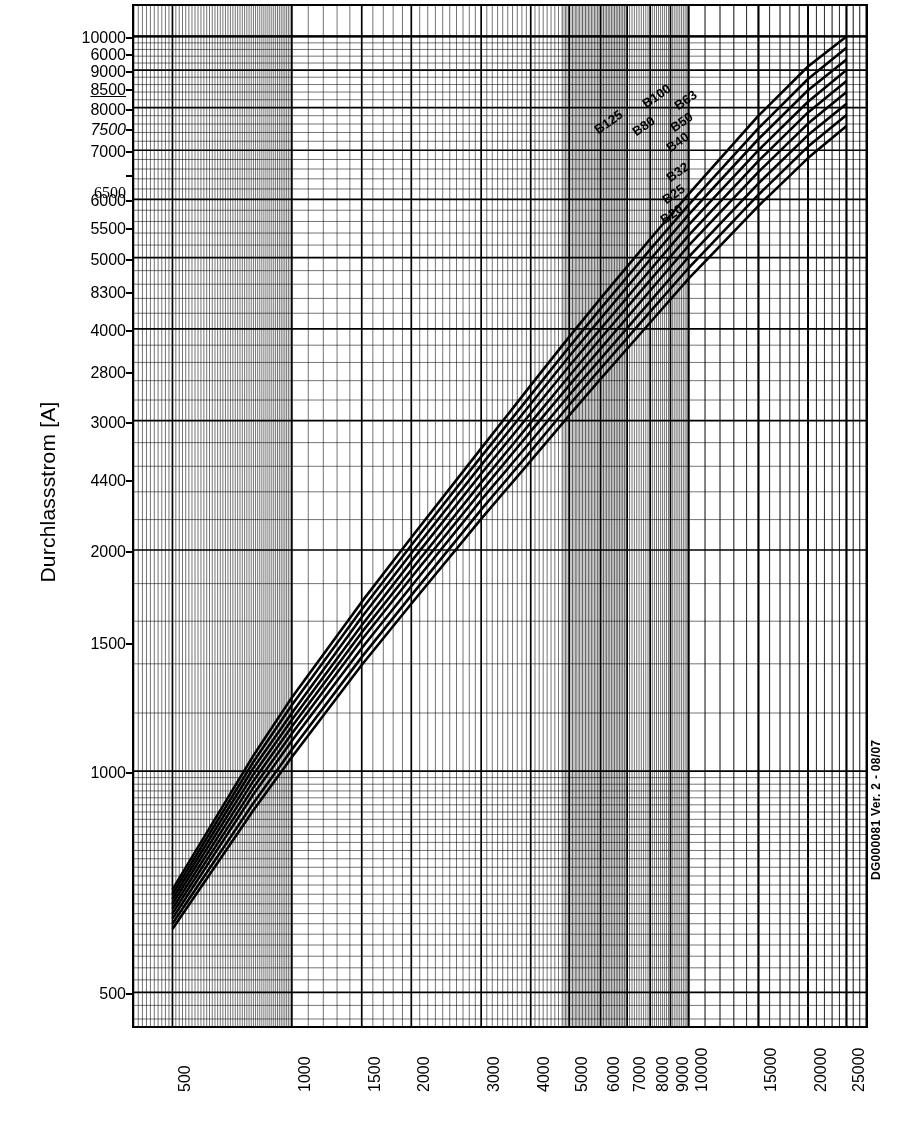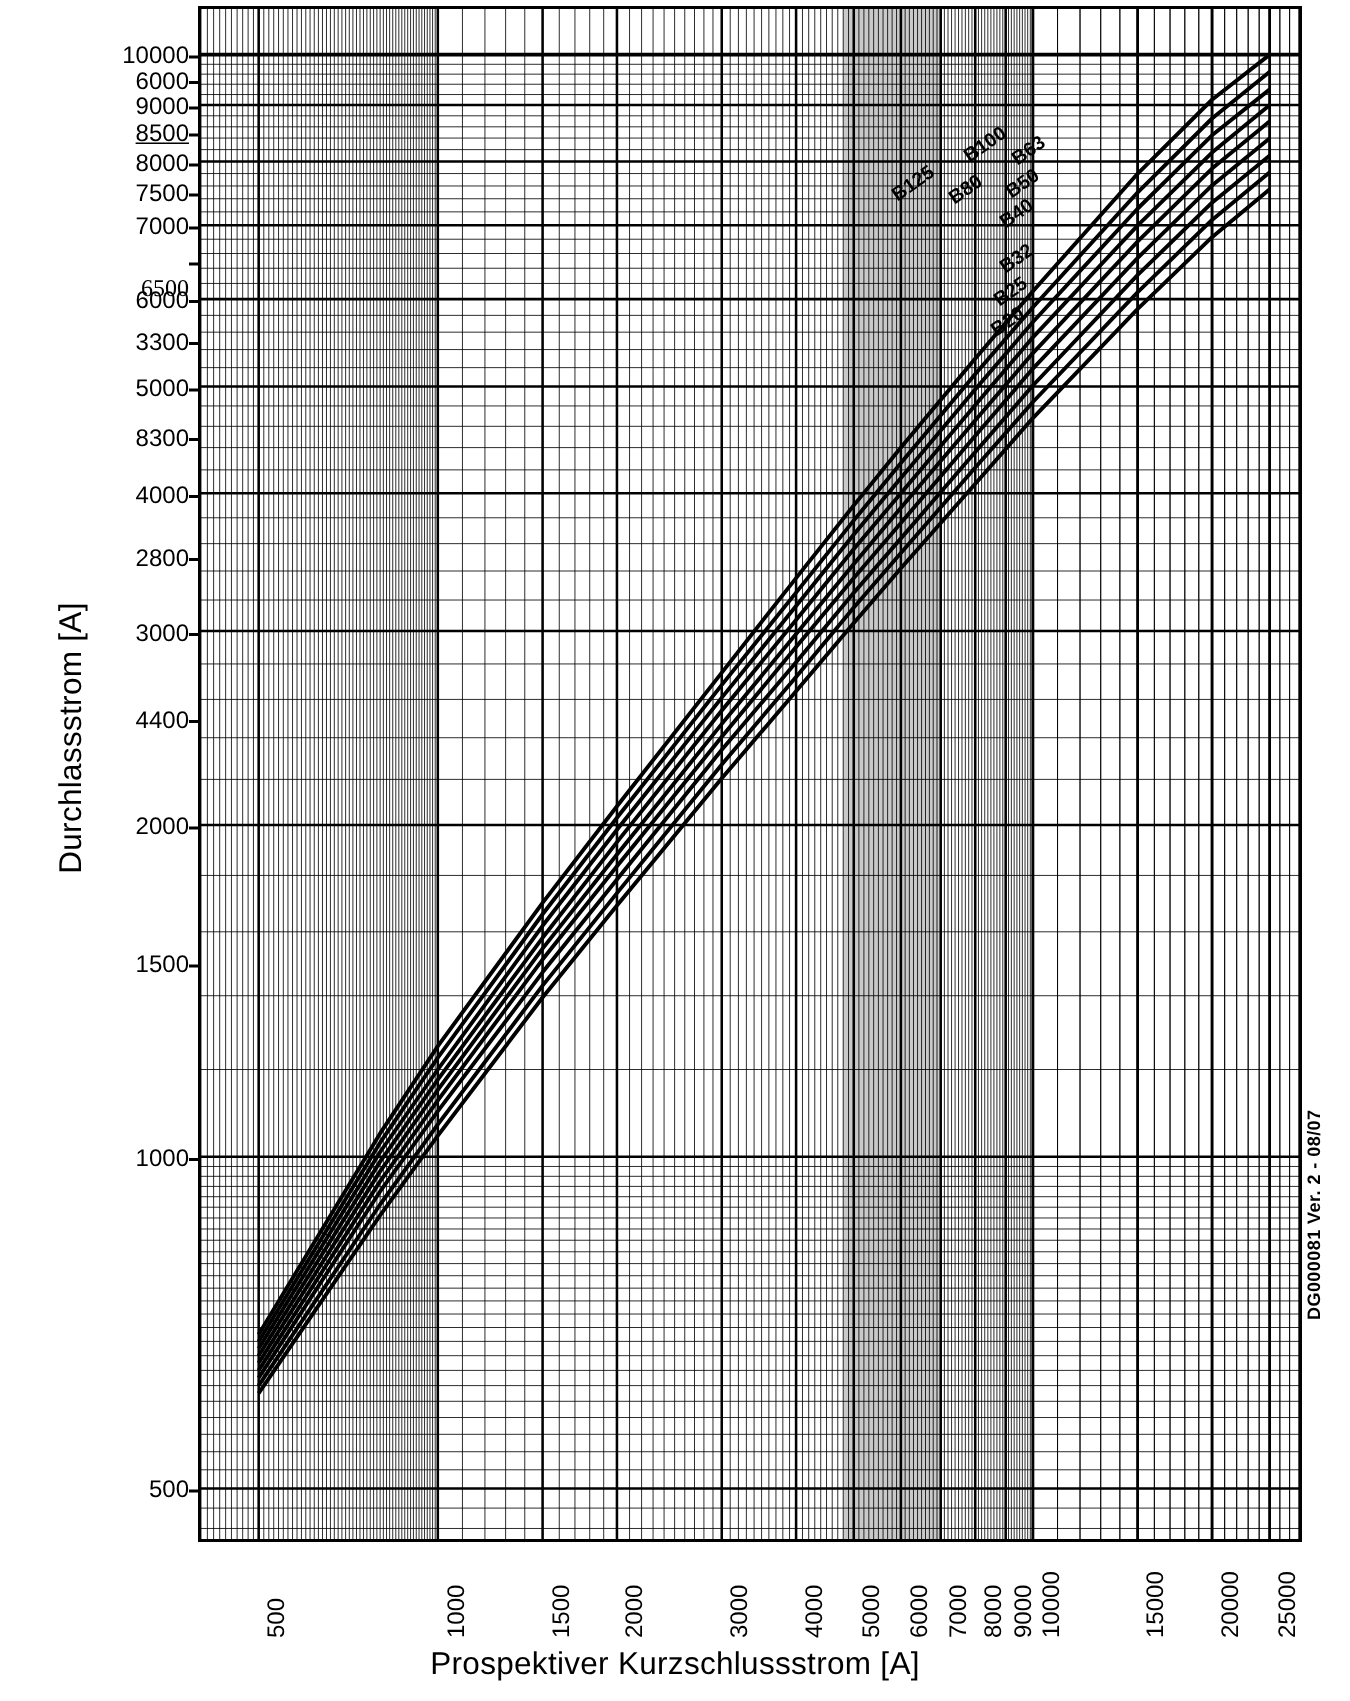--- a/index.html
+++ b/index.html
@@ -52,21 +52,20 @@
     transform:rotate(-90deg);transform-origin:left top;
     font-size:12px;font-weight:bold;white-space:nowrap;letter-spacing:.3px;
   }
 </style>
 </head>
 <body>
 
 <div id="root">
 
   <div id="ylabel">Durchlassstrom [A]</div>
-  <div id="xlabel">Prospektiver Kurzschlussstrom [A]</div>
 
   <div id="yticks">
       <div class="ytick" style="top: 990.379px;">500</div>
       <div style="position: absolute; right: -10px; width: 10px; height: 2px; background: rgb(0, 0, 0); top: 989.379px;"></div>
       <div class="ytick" style="top: 769.189px;">1000</div>
       <div style="position: absolute; right: -10px; width: 10px; height: 2px; background: rgb(0, 0, 0); top: 768.189px;"></div>
       <div class="ytick" style="top: 639.802px;">1500</div>
       <div style="position: absolute; right: -10px; width: 10px; height: 2px; background: rgb(0, 0, 0); top: 638.802px;"></div>
       <div class="ytick" style="top: 548px;">2000</div>
       <div style="position: absolute; right: -10px; width: 10px; height: 2px; background: rgb(0, 0, 0); top: 547px;"></div>
@@ -75,29 +74,29 @@
       <div class="ytick" style="top: 418.613px;">3000</div>
       <div style="position: absolute; right: -10px; width: 10px; height: 2px; background: rgb(0, 0, 0); top: 417.613px;"></div>
       <div class="ytick" style="top: 369.422px;">2800</div>
       <div style="position: absolute; right: -10px; width: 10px; height: 2px; background: rgb(0, 0, 0); top: 368.422px;"></div>
       <div class="ytick" style="top: 326.811px;">4000</div>
       <div style="position: absolute; right: -10px; width: 10px; height: 2px; background: rgb(0, 0, 0); top: 325.811px;"></div>
       <div class="ytick" style="top: 289.225px;">8300</div>
       <div style="position: absolute; right: -10px; width: 10px; height: 2px; background: rgb(0, 0, 0); top: 288.225px;"></div>
       <div class="ytick" style="top: 255.604px;">5000</div>
       <div style="position: absolute; right: -10px; width: 10px; height: 2px; background: rgb(0, 0, 0); top: 254.604px;"></div>
-      <div class="ytick" style="top: 225.189px;">3300</div>
+      <div class="ytick" style="top: 225.189px;">5500</div>
       <div style="position: absolute; right: -10px; width: 10px; height: 2px; background: rgb(0, 0, 0); top: 224.189px;"></div>
       <div class="ytick" style="top: 197.423px;">6000</div>
       <div style="position: absolute; right: -10px; width: 10px; height: 2px; background: rgb(0, 0, 0); top: 196.423px;"></div>
       <div class="ytick" style="top: 189px; font-family: Liberation Serif, serif;">6500</div>
       <div style="position: absolute; right: -10px; width: 10px; height: 2px; background: rgb(0, 0, 0); top: 170.881px;"></div>
       <div class="ytick" style="top: 148.232px;">7000</div>
       <div style="position: absolute; right: -10px; width: 10px; height: 2px; background: rgb(0, 0, 0); top: 147.232px;"></div>
-      <div class="ytick" style="top: 126.216px;">7500</div>
+      <div class="ytick" style="top: 126.216px; font-style: italic;">7500</div>
       <div style="position: absolute; right: -10px; width: 10px; height: 2px; background: rgb(0, 0, 0); top: 125.216px;"></div>
       <div class="ytick" style="top: 105.621px;">8000</div>
       <div style="position: absolute; right: -10px; width: 10px; height: 2px; background: rgb(0, 0, 0); top: 104.621px;"></div>
       <div class="ytick" style="top: 86.2755px; text-decoration: underline;">8500</div>
       <div style="position: absolute; right: -10px; width: 10px; height: 2px; background: rgb(0, 0, 0); top: 85.2755px;"></div>
       <div class="ytick" style="top: 68.0358px;">9000</div>
       <div style="position: absolute; right: -10px; width: 10px; height: 2px; background: rgb(0, 0, 0); top: 67.0358px;"></div>
       <div class="ytick" style="top: 50.7824px;">6000</div>
       <div style="position: absolute; right: -10px; width: 10px; height: 2px; background: rgb(0, 0, 0); top: 49.7824px;"></div>
       <div class="ytick" style="top: 34.4143px;">10000</div>

